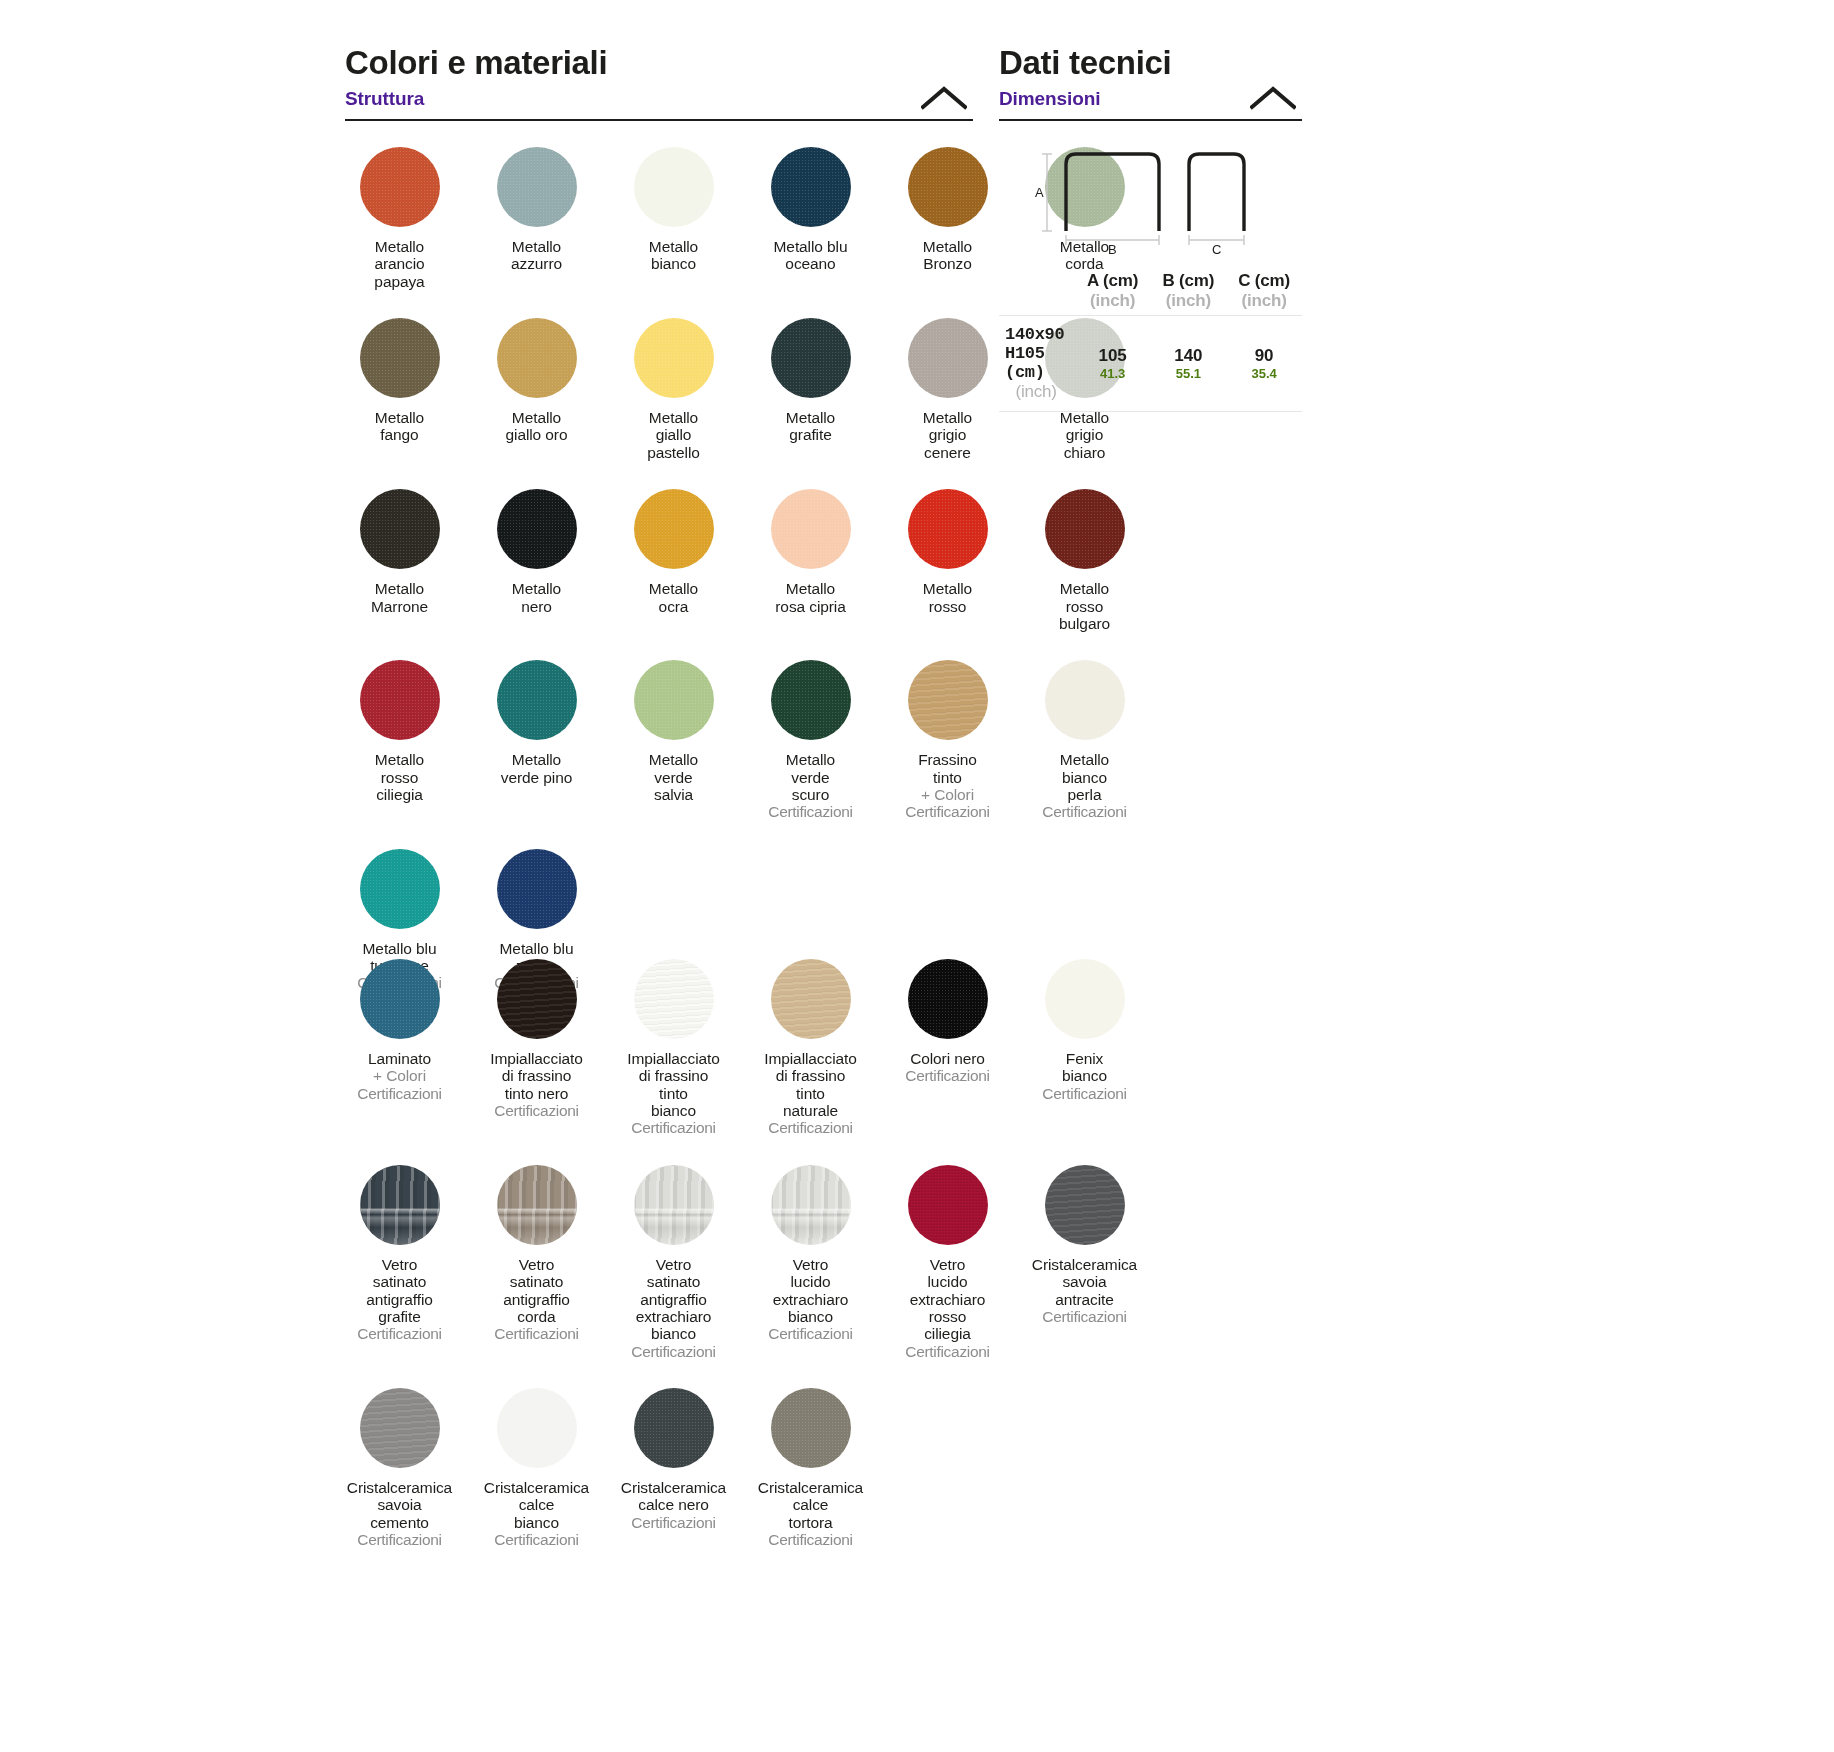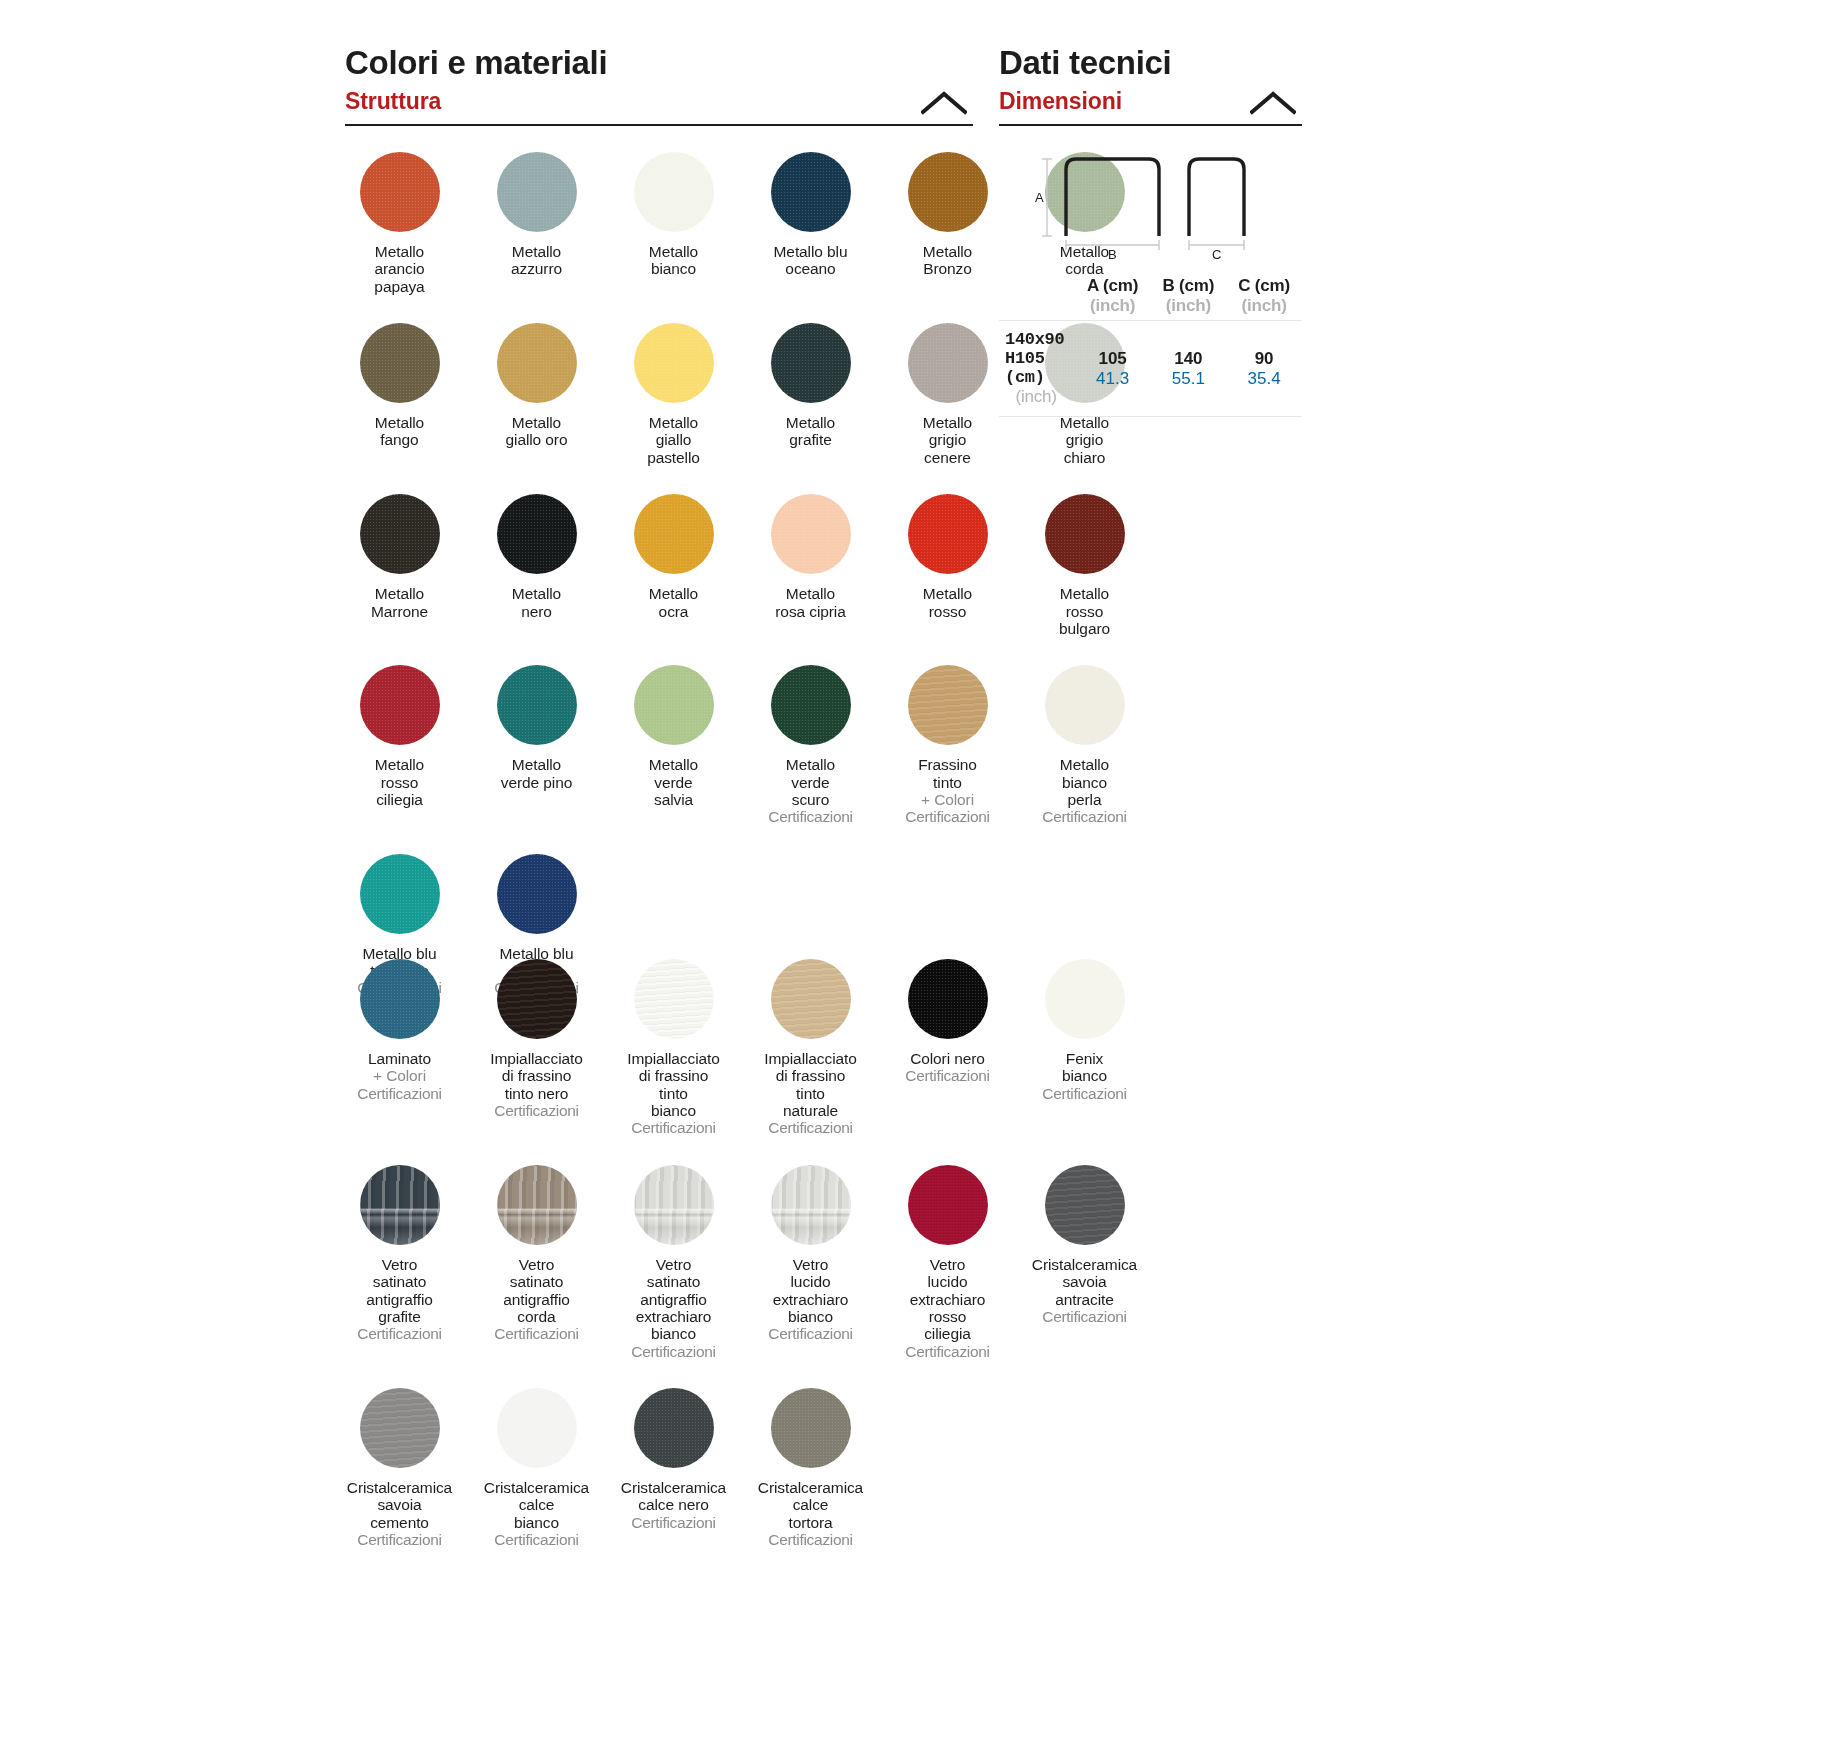--- a/index.html
+++ b/index.html
@@ -28,23 +28,23 @@
   #title-dati   { left: 999px; top: 22px; }
 
   
   .panel { position: absolute; }
   .panel-head {
     position: relative;
     border-bottom: 2.5px solid #1d1d1b;
     padding-bottom: 9px;
   }
   .panel-head-label {
-    font-size: 23px;
+    font-size: 19px;
     font-weight: bold;
-    color: #b91c1c;
+    color: #4c1d95;
     letter-spacing: -0.1px;
   }
   .chevron {
     position: absolute;
     right: 6px;
     bottom: 8px;
     width: 46px;
     height: 26px;
     cursor: pointer;
   }
@@ -204,22 +204,23 @@
     padding: 9px 0;
   }
   .dim-table .val .cm {
     display: block;
     font-size: 17px;
     font-weight: bold;
     color: #1d1d1b;
   }
   .dim-table .val .inch {
     display: block;
-    font-size: 17px;
-    color: #0369a1;
+    font-size: 13px;
+    color: #4d7c0f;
+    font-weight: bold;
   }
 </style>
 </head>
 <body>
 
 <div class="page">
 
   <h1 class="col-title" id="title-colori">Colori e materiali</h1>
 
   <h1 class="col-title" id="title-dati">Dati tecnici</h1>

